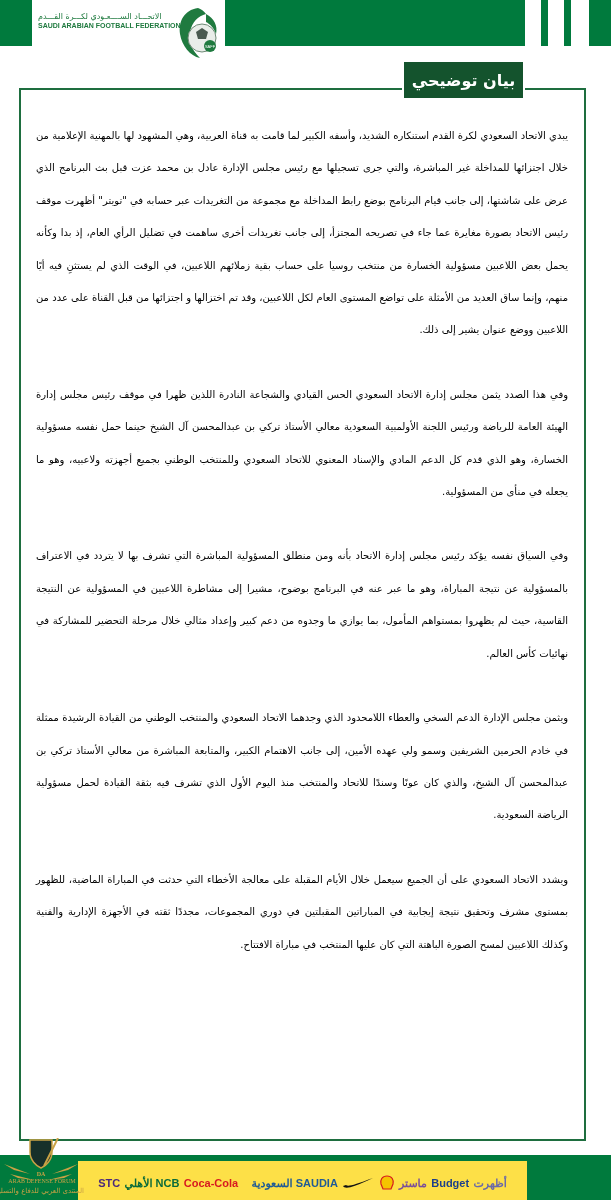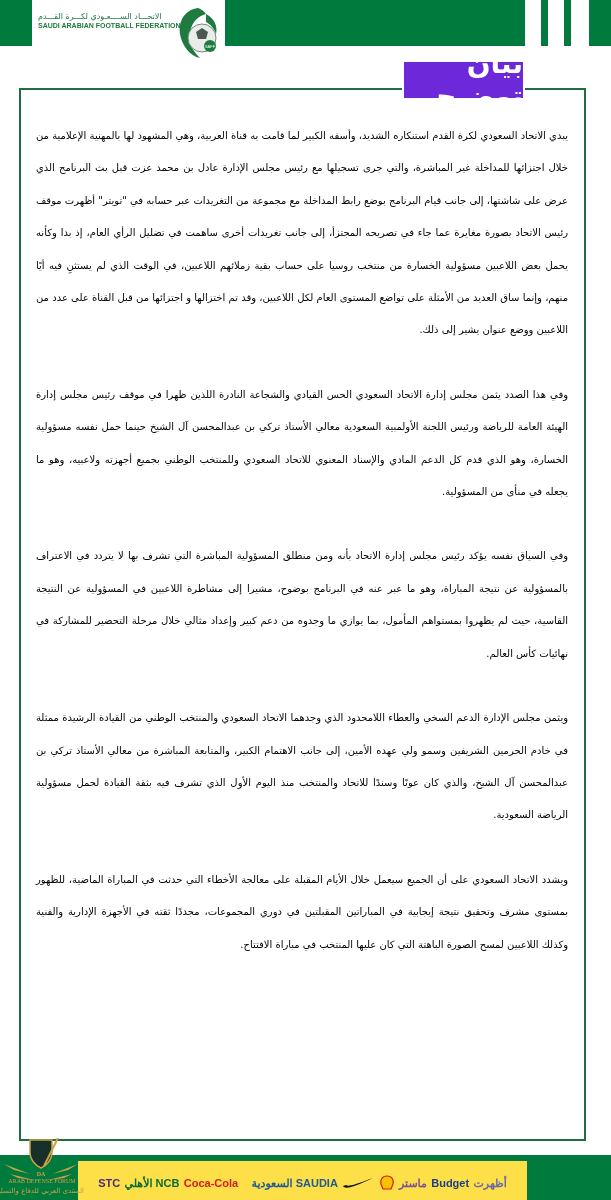--- a/index.html
+++ b/index.html
@@ -14,21 +14,21 @@
   .hdr .logo-en { font-family: "Liberation Sans", sans-serif; font-size: 7px; font-weight: bold; color: #1f7a3f; white-space: nowrap; display: block; margin-top: 1px; }
   .hdr .emblem { position: absolute; left: 176px; top: 6px; width: 44px; height: 56px; }
   .hdr .g-band { position: absolute; left: 225px; top: 0; width: 300px; height: 46px; background: #007a3d; }
   .hdr .contact { position: absolute; left: 229px; top: 13px; display: flex; align-items: center; color: #ffffff; font-family: "Liberation Sans", sans-serif; font-size: 14.5px; white-space: nowrap; }
   .hdr .sep { display: inline-block; width: 1px; height: 16px; background: #ffffff; margin: 0 4px; }
   .hdr .ico { display: inline-block; width: 14px; height: 14px; margin-right: 2px; }
   .hdr .stripe { position: absolute; top: 0; height: 46px; background: #007a3d; }
 
   
   .frame { position: absolute; left: 19px; top: 88px; width: 567px; height: 1053px; border: 2px solid #1e6e3f; }
-  .title { position: absolute; left: 402px; top: 60px; width: 123px; height: 40px; background: #6d28d9; color: #ffffff; font-size: 28px; font-weight: bold; display: flex; align-items: center; justify-content: center; direction: rtl; border: 2px solid #ffffff; outline: 0; }
+  .title { position: absolute; left: 402px; top: 60px; width: 123px; height: 40px; background: #14532d; color: #ffffff; font-size: 16px; font-weight: bold; display: flex; align-items: center; justify-content: center; direction: rtl; border: 2px solid #ffffff; outline: 0; }
   .body { position: absolute; left: 36px; top: 120px; width: 532px; direction: rtl; text-align: justify; }
   .body p { font-size: 10px; line-height: 32.4px; color: #000000; margin-bottom: 32px; text-align-last: right; }
 
   
   .ftr { position: absolute; left: 0; top: 1155px; width: 611px; height: 45px; background: #007a3d; }
   .sponsors { position: absolute; left: 78px; top: 1161px; width: 449px; height: 44px; background: #fde047; display: flex; align-items: center; justify-content: space-around; padding: 0 18px; }
   .sp { font-family: "Liberation Sans", sans-serif; font-size: 11px; white-space: nowrap; font-weight: bold; }
   .adf { position: absolute; left: 0; top: 1138px; width: 82px; height: 62px; }
   .adf-label { position: absolute; left: 2px; top: 1178px; font-family: "Liberation Serif", serif; font-size: 6px; color: #c9a245; width: 80px; text-align: center; white-space: nowrap; }
   .adf-label2 { position: absolute; left: 2px; top: 1187px; font-size: 7px; color: #c9a245; width: 82px; text-align: center; white-space: nowrap; direction: rtl; }

